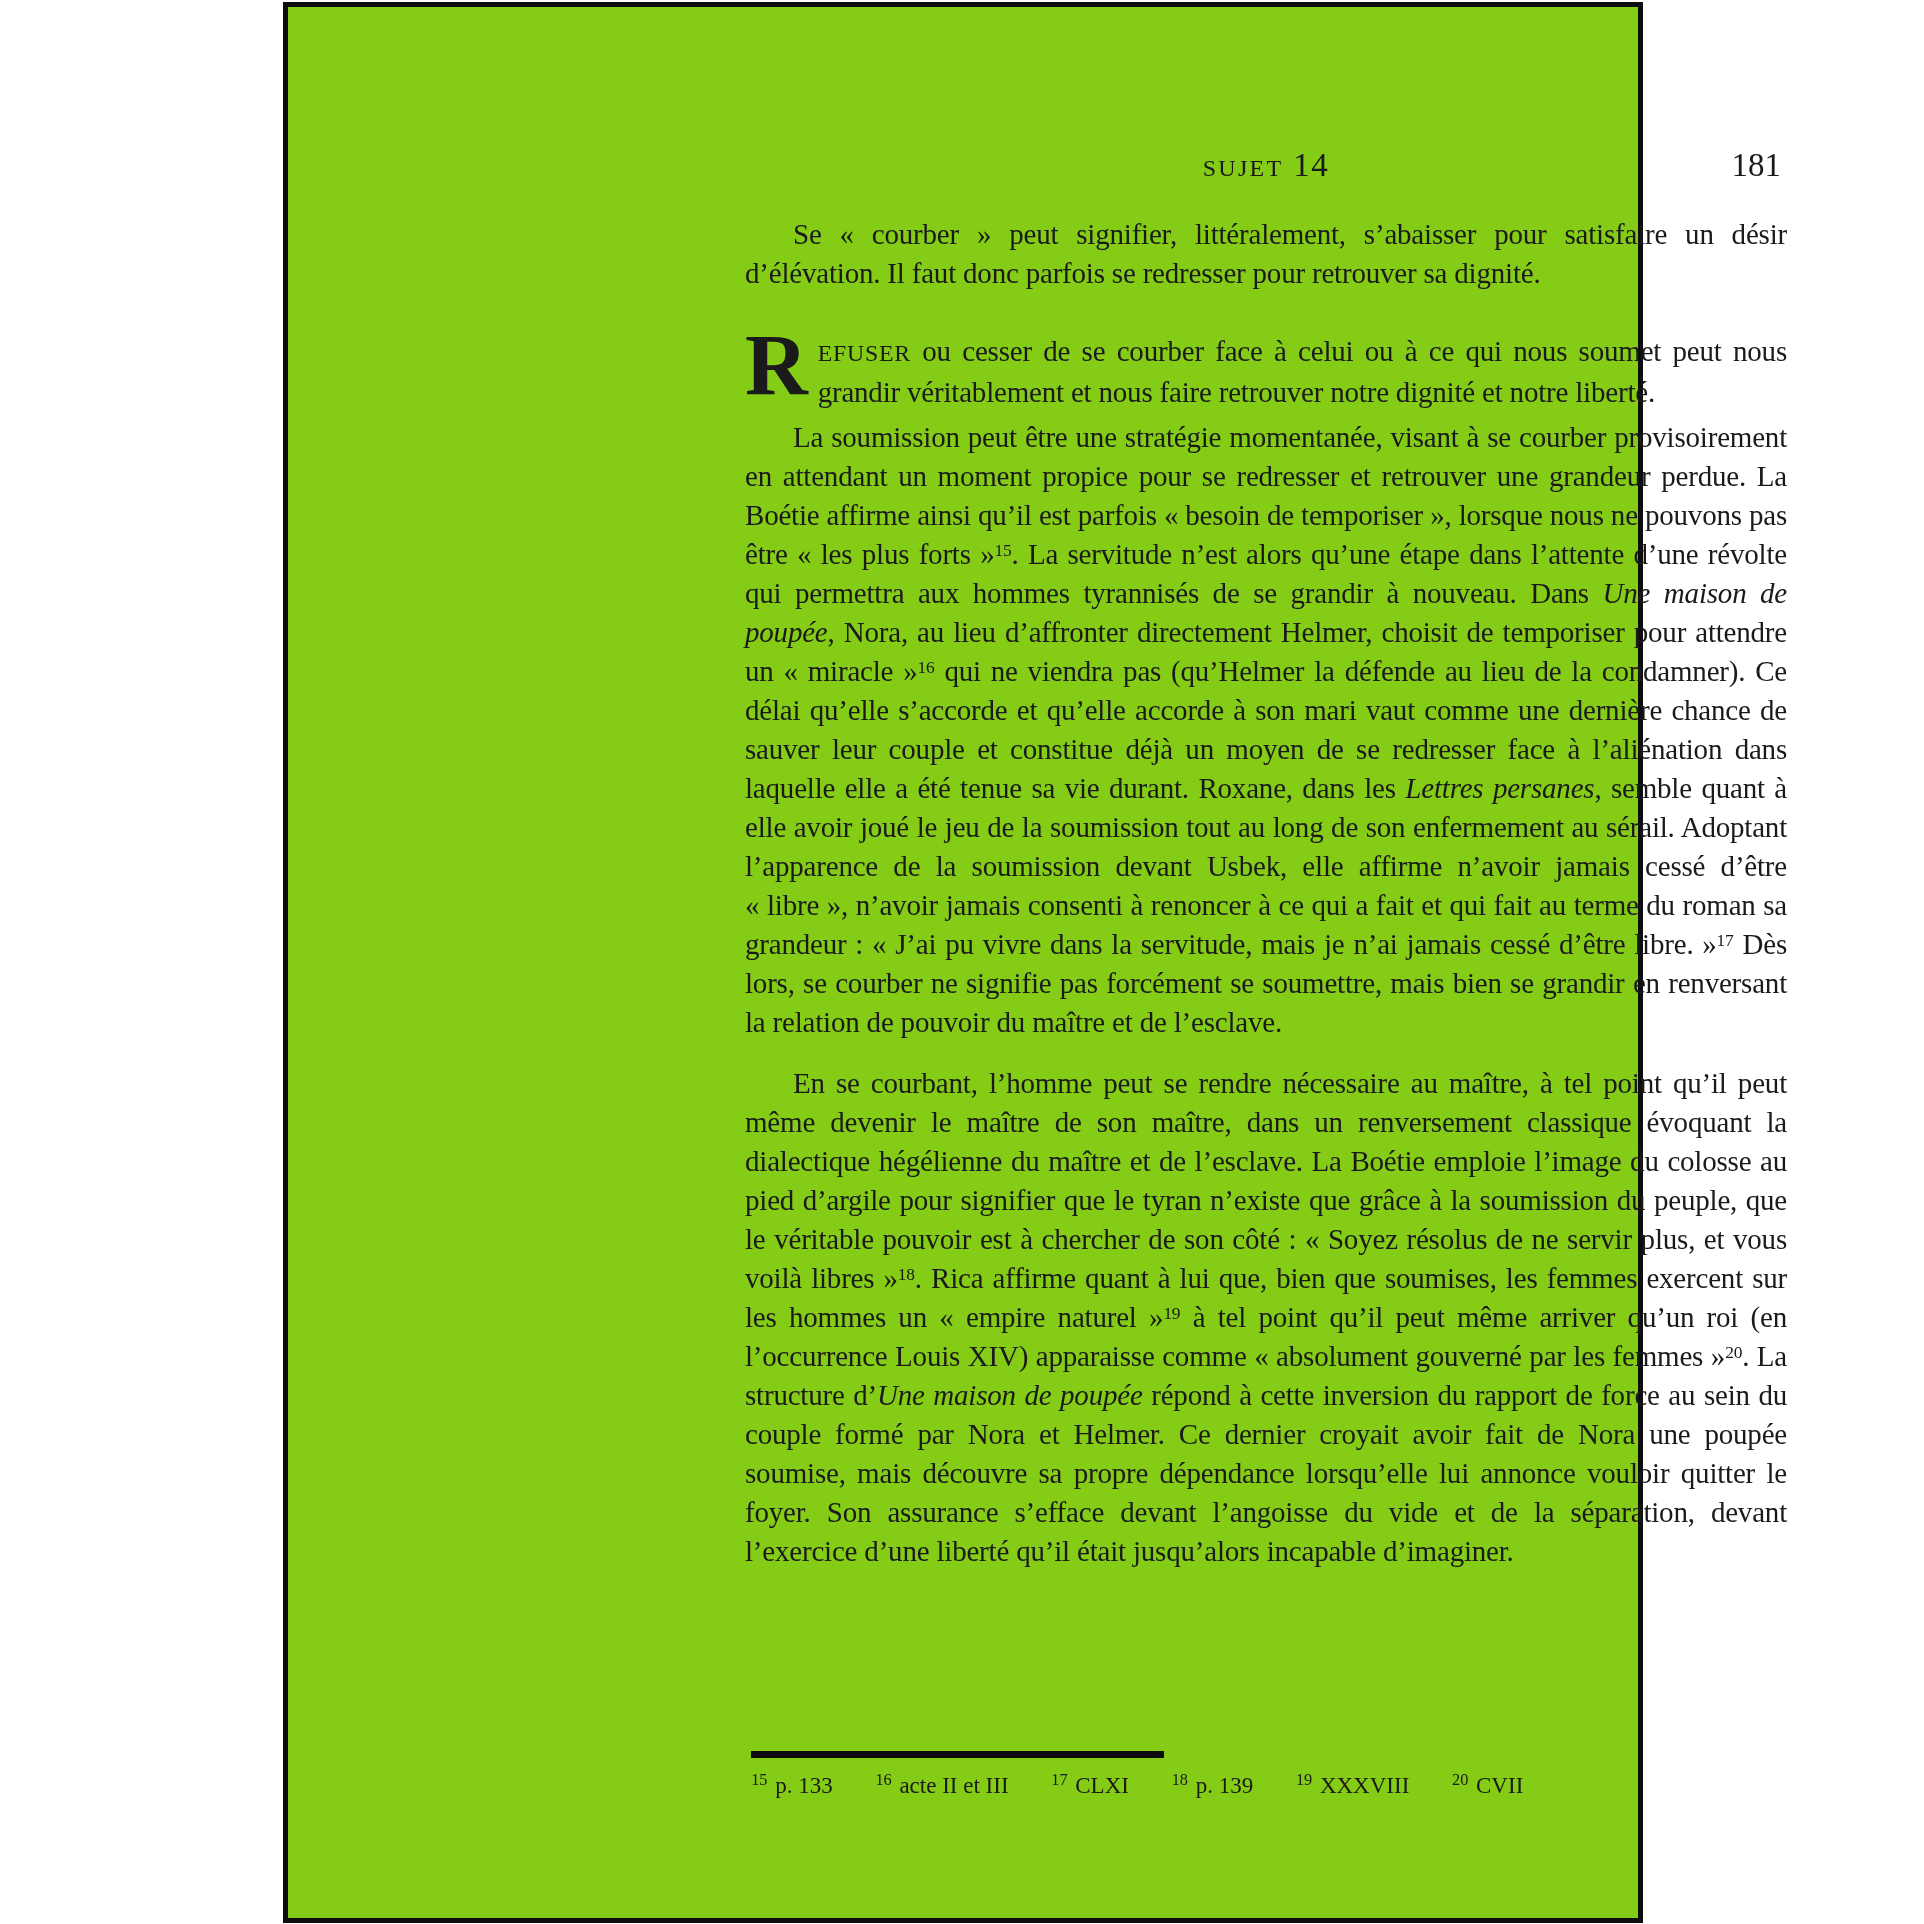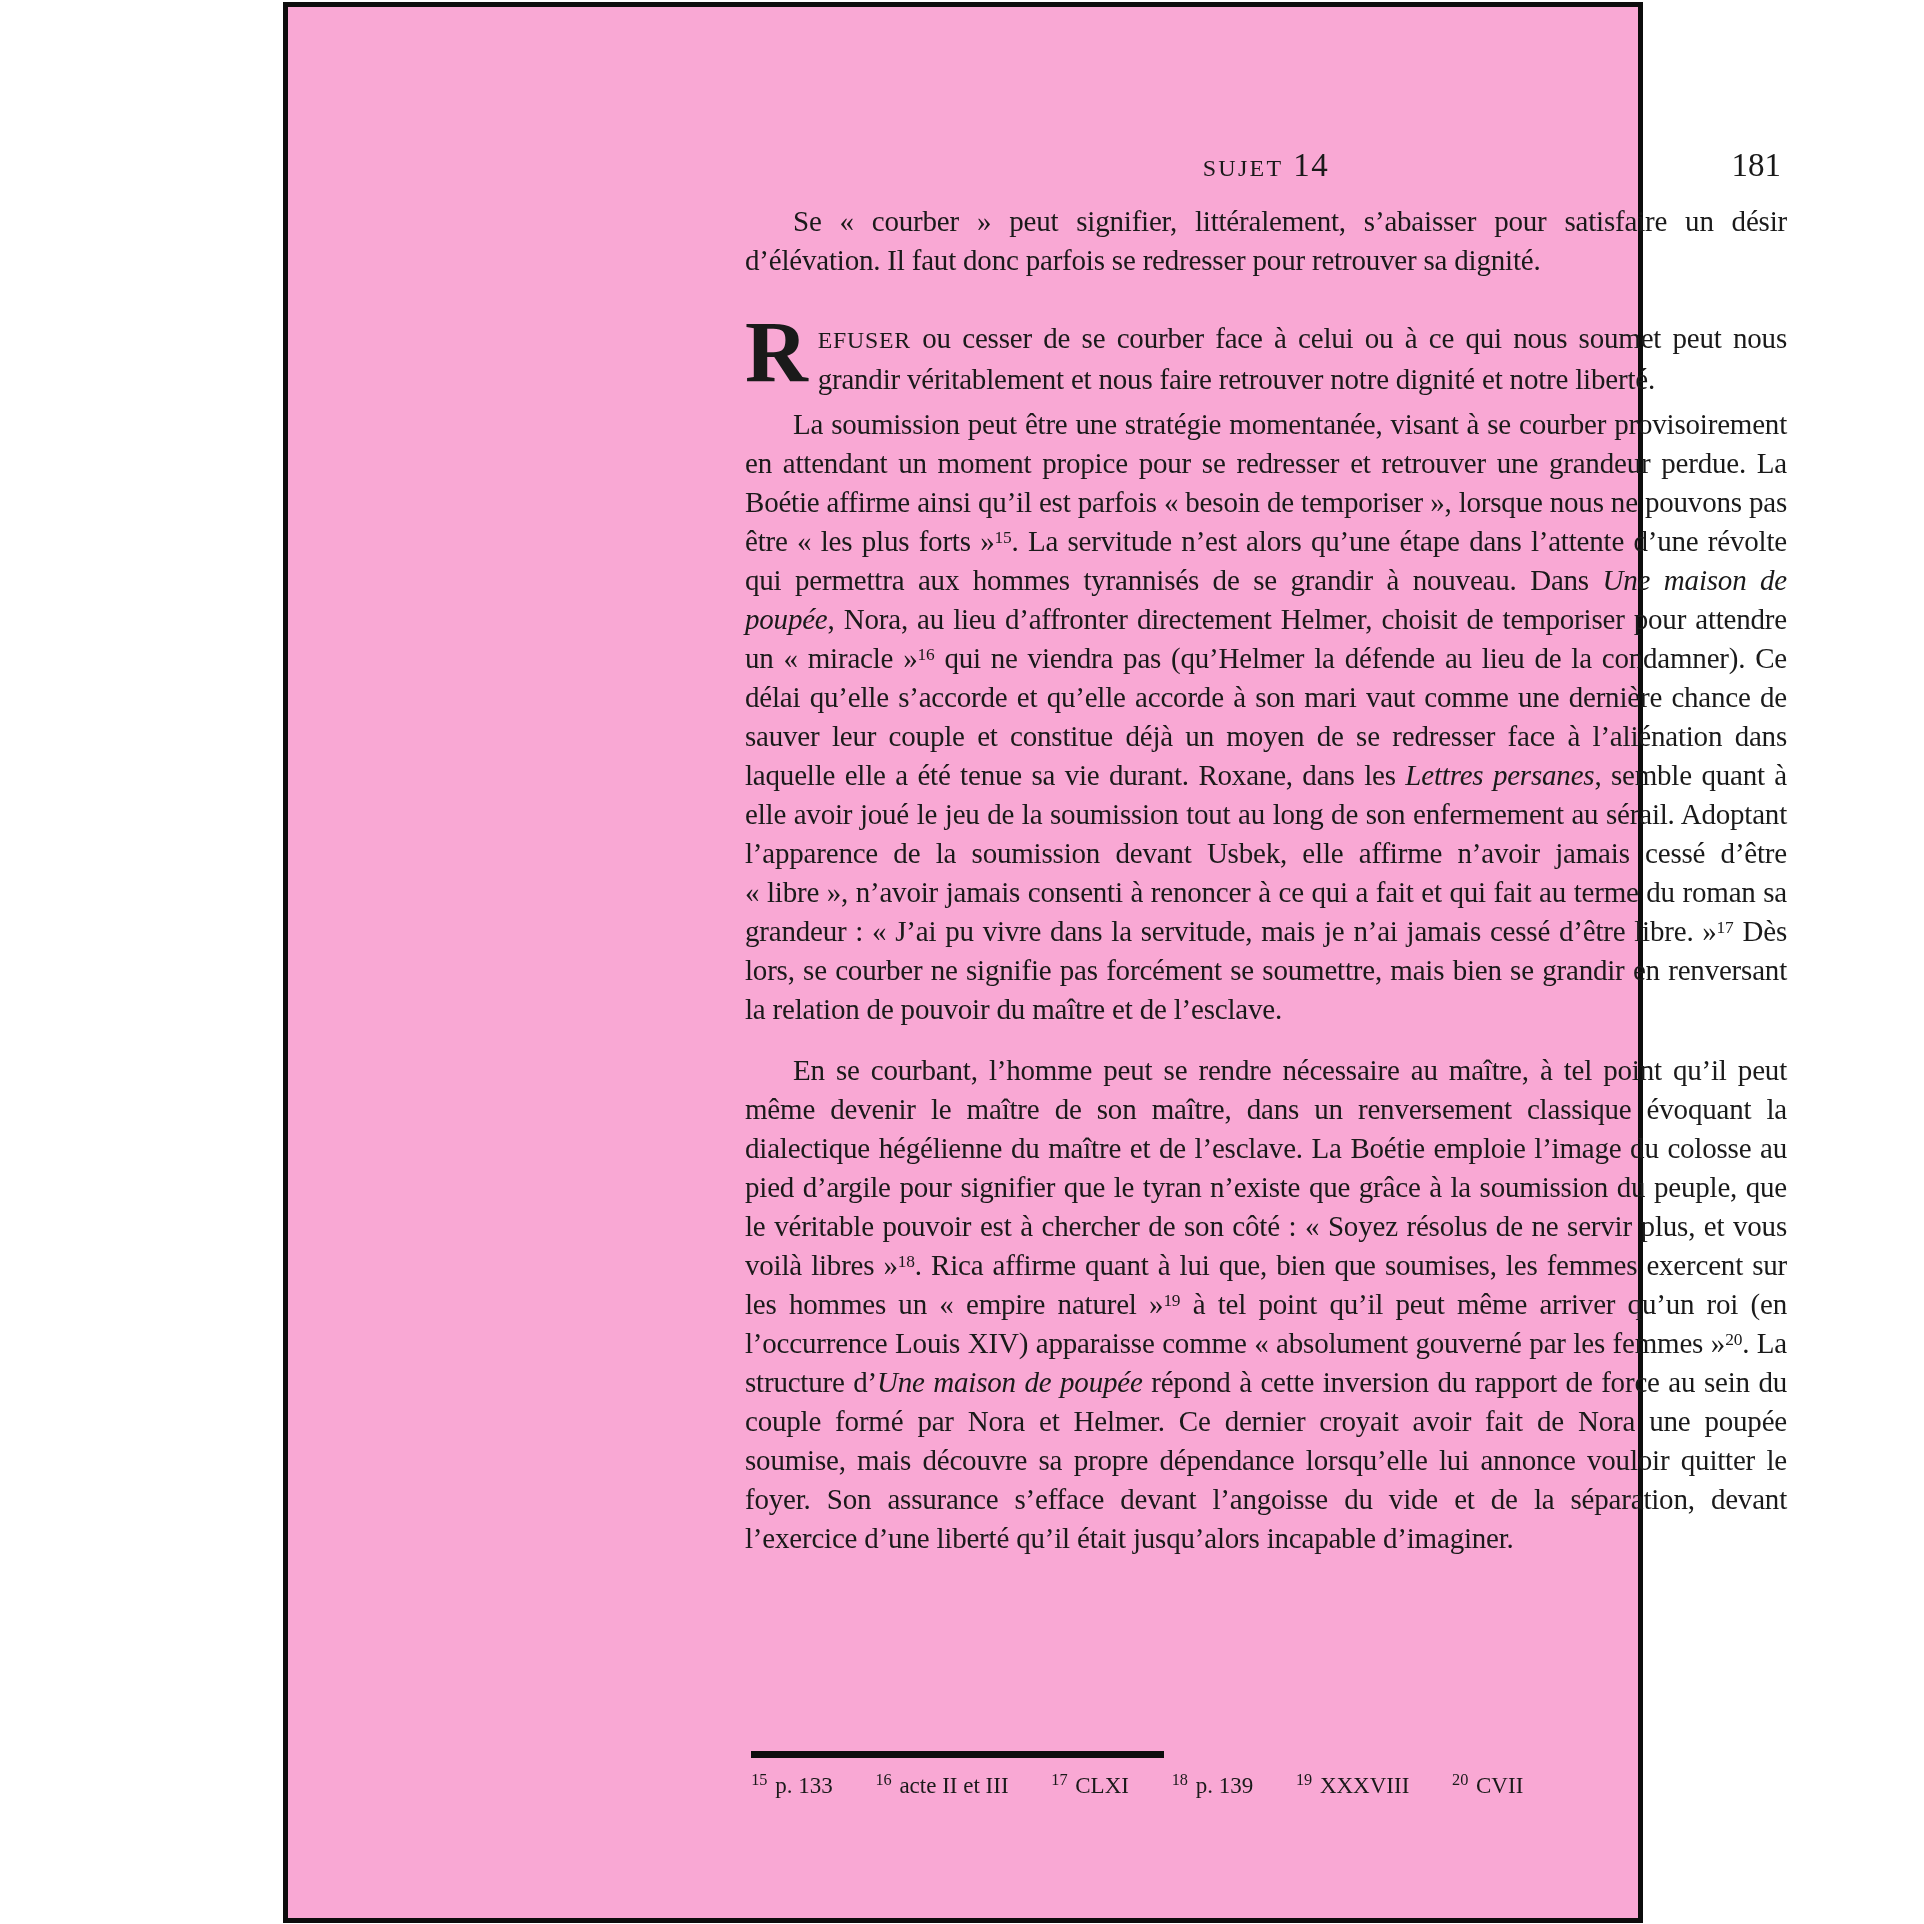--- a/index.html
+++ b/index.html
@@ -13,21 +13,21 @@
     color: #1a1a1a;
   }
   .page-frame {
     position: absolute;
     left: 283px;
     top: 1.5px;
     width: 1360px;
     height: 1921px;
     border: 5.4px solid #0d0d0d;
     box-sizing: border-box;
-    background: #f9a8d4;
+    background: #84cc16;
   }
   .running-head {
     position: absolute;
     left: 457px;
     top: 138px;
     width: 1042px;
     height: 40px;
     line-height: 40px;
   }
   .head-title {
@@ -46,21 +46,21 @@
   }
   .page-num {
     position: absolute;
     right: 6px;
     top: 0;
     font-size: 33px;
   }
   .text-column {
     position: absolute;
     left: 457px;
-    top: 195px;
+    top: 208px;
     width: 1042px;
     font-size: 29px;
     line-height: 39px;
     letter-spacing: -0.2px;
     text-align: justify;
     hyphens: auto;
     -webkit-hyphens: auto;
   }
   .text-column p { margin: 0; padding: 0; }
   p.indent { text-indent: 48px; }

